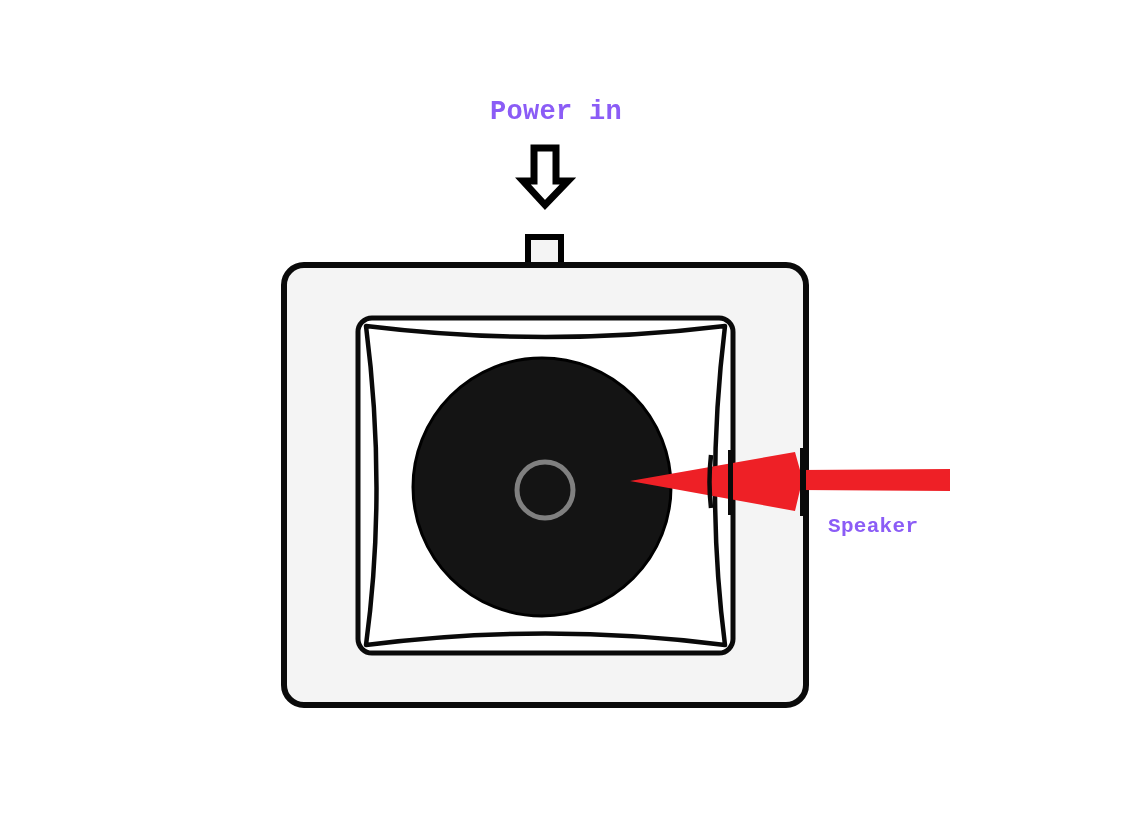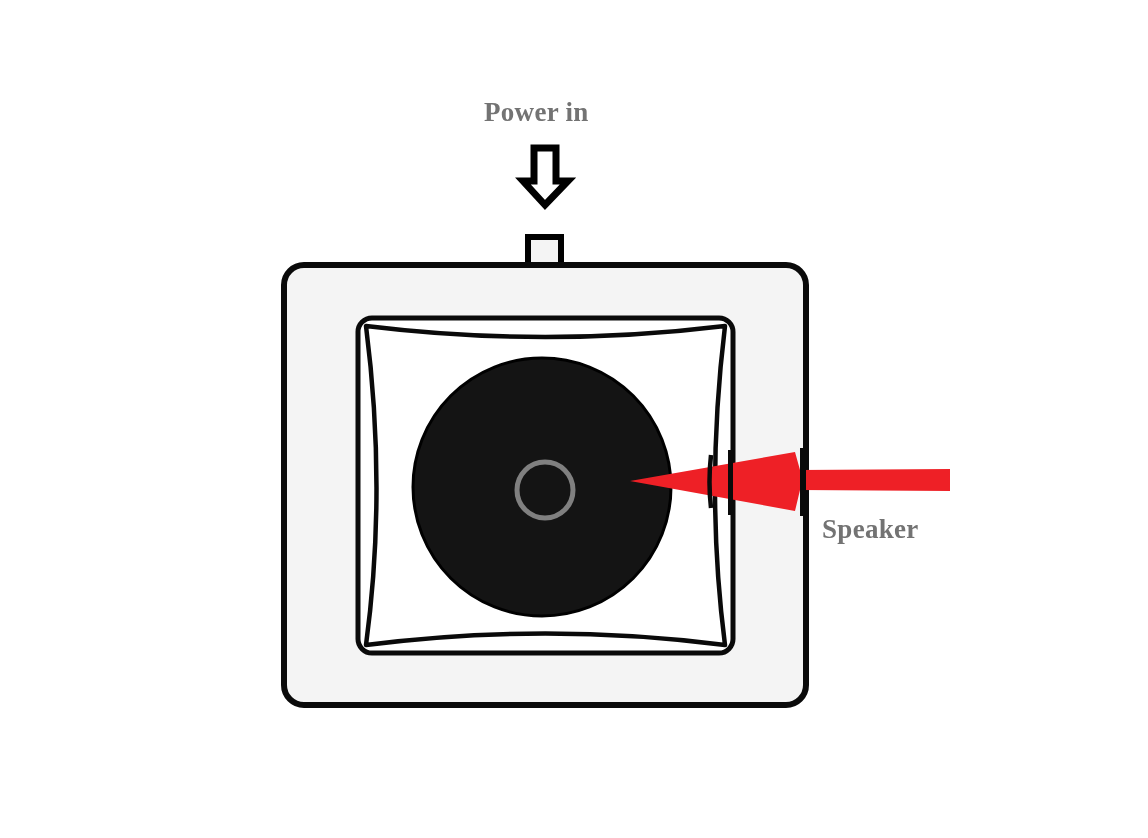--- a/index.html
+++ b/index.html
@@ -20,36 +20,37 @@
   #diagram-svg {
     position: absolute;
     left: 0;
     top: 0;
     width: 1148px;
     height: 838px;
     display: block;
   }
   .lbl {
     position: absolute;
-    font-family: Liberation Serif, serif;
+    font-family: Liberation Mono, monospace;
     font-weight: bold;
-    color: #737373;
+    color: #8b5cf6;
     white-space: nowrap;
     line-height: 1;
+    margin-left: 6px;
   }
   #label-power-in {
     left: 484px;
     top: 99px;
     font-size: 27px;
     letter-spacing: 0.3px;
   }
   #label-speaker {
     left: 822px;
     top: 516px;
-    font-size: 27px;
+    font-size: 21px;
     letter-spacing: 0.3px;
   }
 </style>
 </head>
 <body>
 
 <div id="stage">
 
   <svg id="diagram-svg" viewBox="0 0 1148 838">
 

